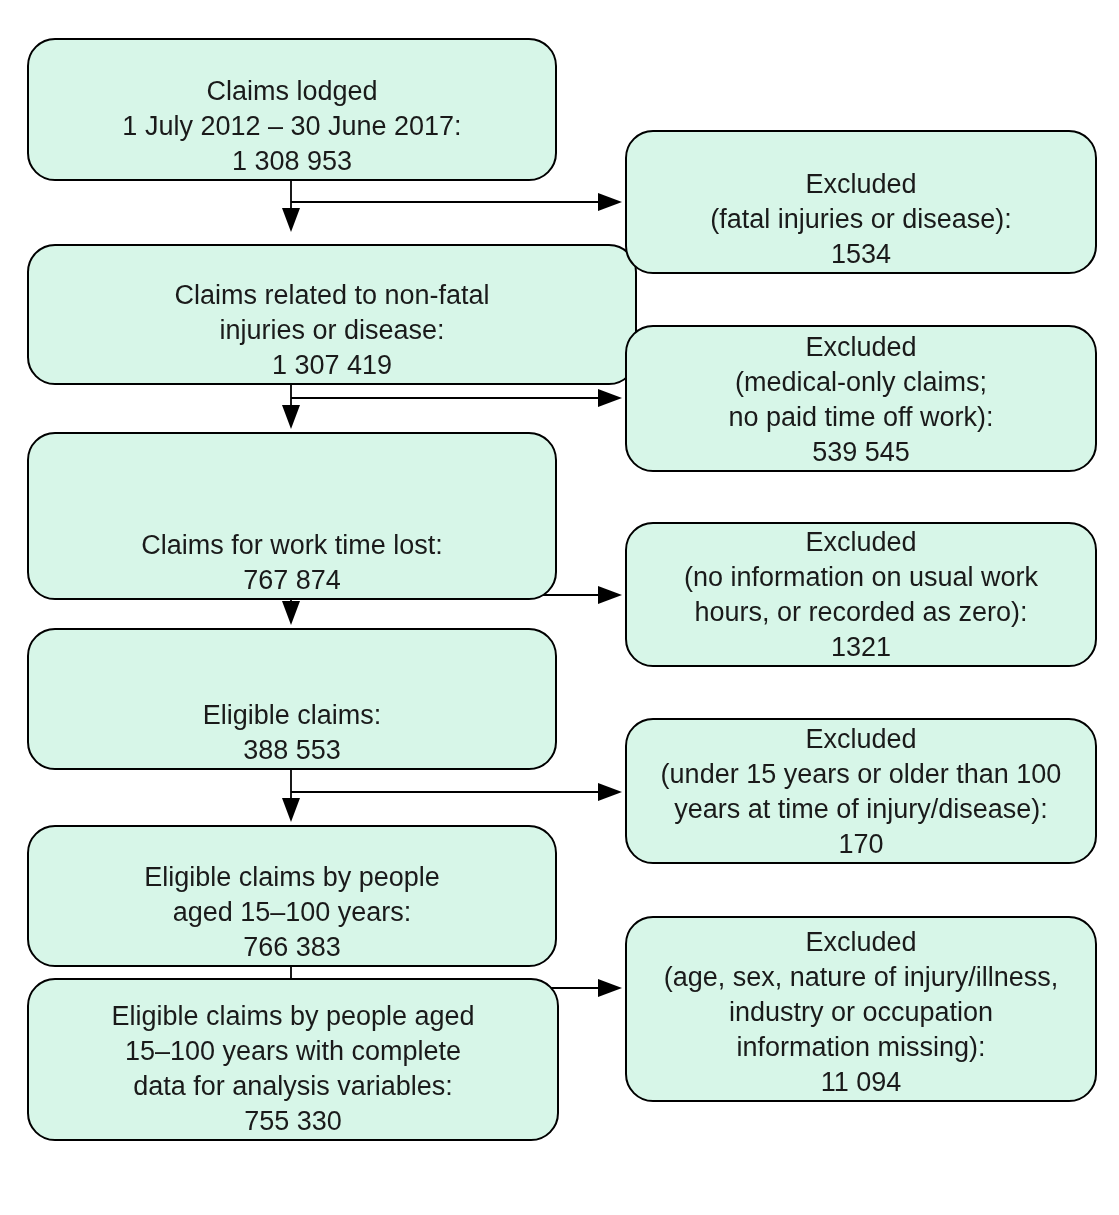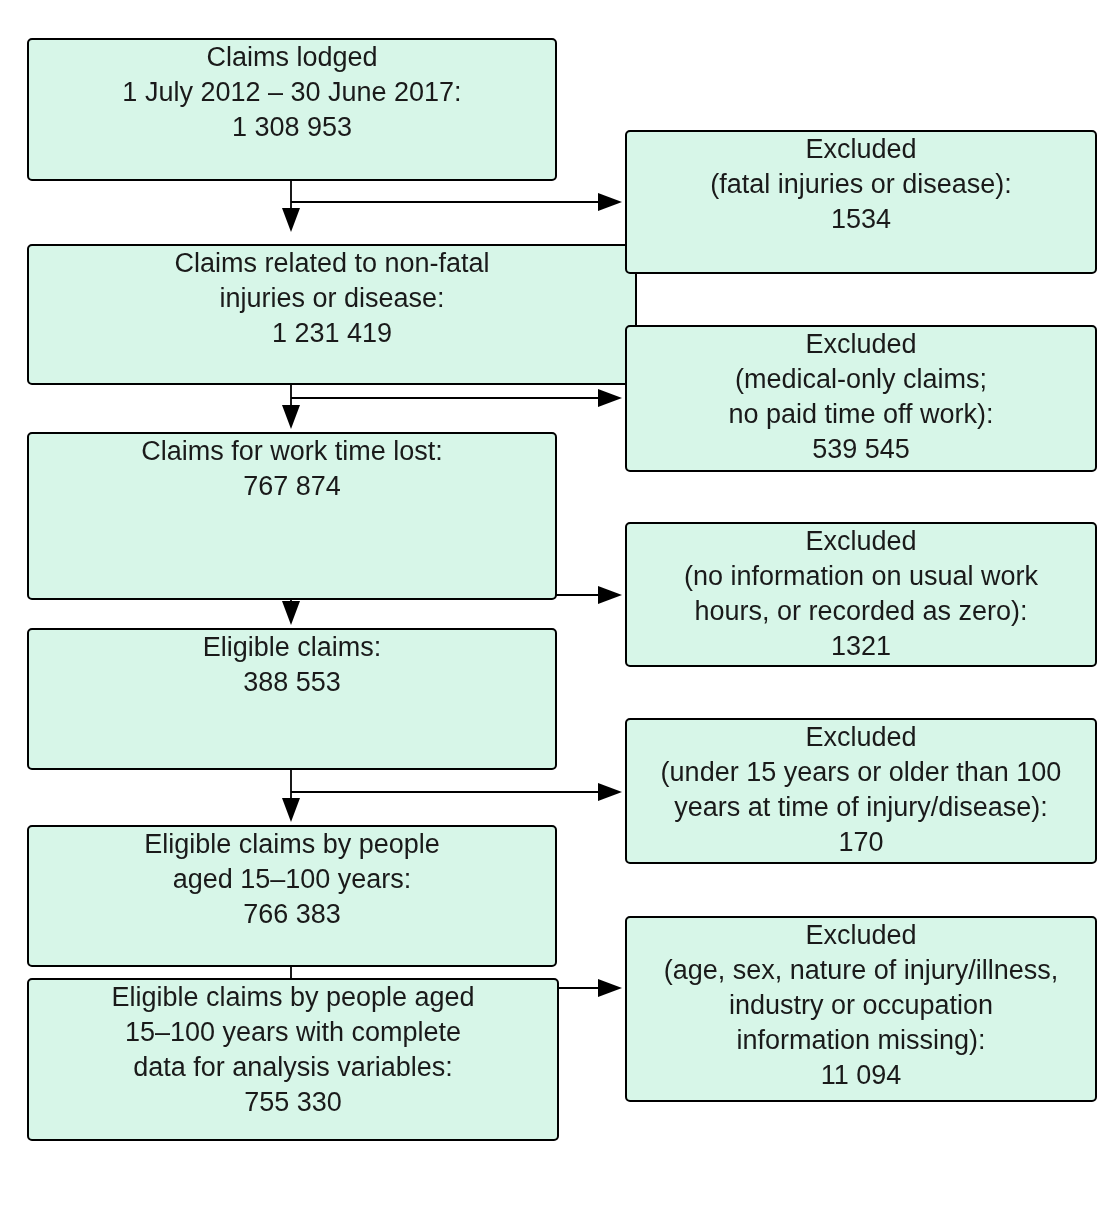--- a/index.html
+++ b/index.html
@@ -21,25 +21,25 @@
   .arrows{
     position:absolute;left:0;top:0;width:1119px;height:1215px;
   }
   .arrow-line{stroke:var(--arrow);stroke-width:1.8;fill:none;}
   .arrow-head{fill:var(--arrow);stroke:none;}
   .box{
     position:absolute;
     box-sizing:border-box;
     background:var(--box-fill);
     border:2.5px solid var(--box-border);
-    border-radius:5px;
+    border-radius:28px;
     display:flex;
     flex-direction:column;
     align-items:center;
-    justify-content:flex-start;
+    justify-content:flex-end;
     text-align:center;
     font-size:27px;
     line-height:35px;
   }
   .line{white-space:nowrap;}
 </style>
 </head>
 <body>
 
 <div class="canvas">
@@ -91,21 +91,21 @@
 
   <div class="box" style="left:27px;top:38px;width:530px;height:143px">
     <div class="line">Claims lodged</div>
     <div class="line">1 July 2012 – 30 June 2017:</div>
     <div class="line">1 308 953</div>
   </div>
 
   <div class="box" style="left:27px;top:244px;width:610px;height:141px">
     <div class="line">Claims related to non-fatal</div>
     <div class="line">injuries or disease:</div>
-    <div class="line">1 231 419</div>
+    <div class="line">1 307 419</div>
   </div>
 
   <div class="box" style="left:27px;top:432px;width:530px;height:168px">
     <div class="line">Claims for work time lost:</div>
     <div class="line">767 874</div>
   </div>
 
   <div class="box" style="left:27px;top:628px;width:530px;height:142px">
     <div class="line">Eligible claims:</div>
     <div class="line">388 553</div>

